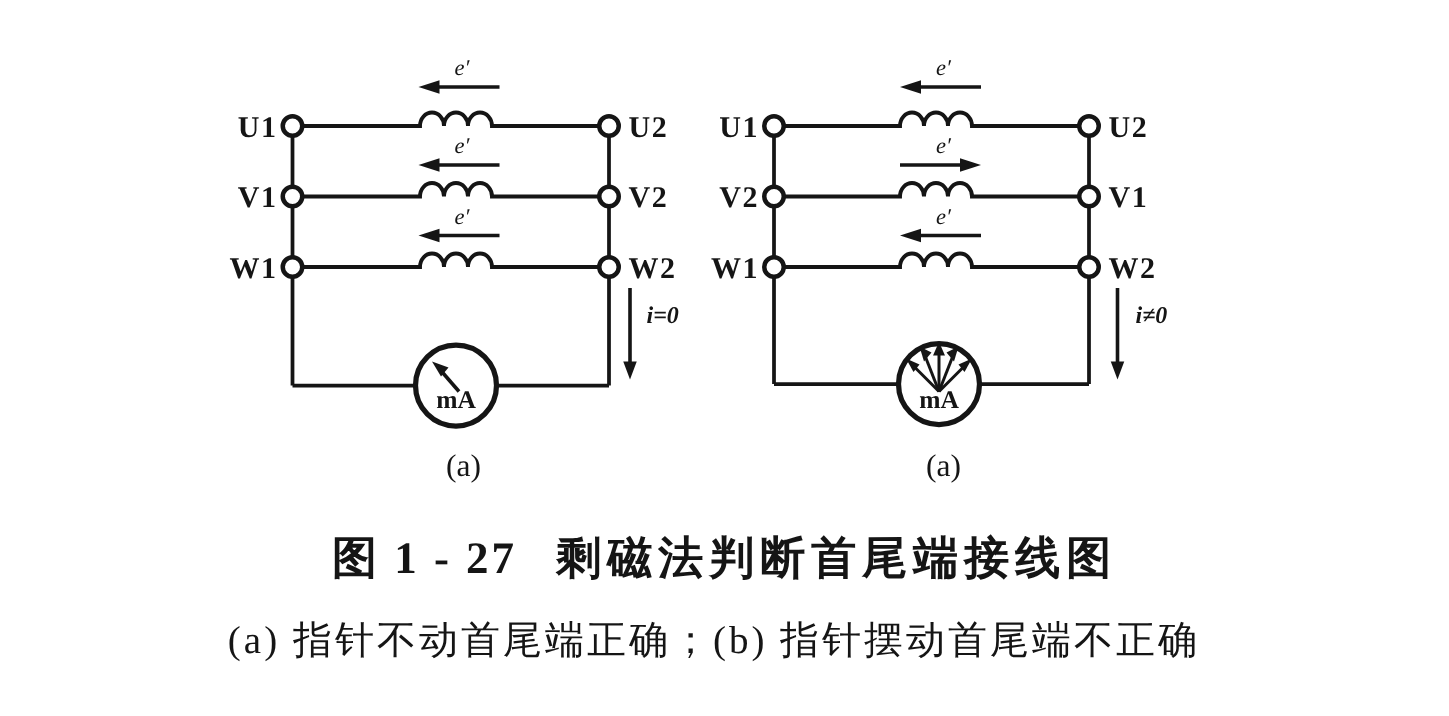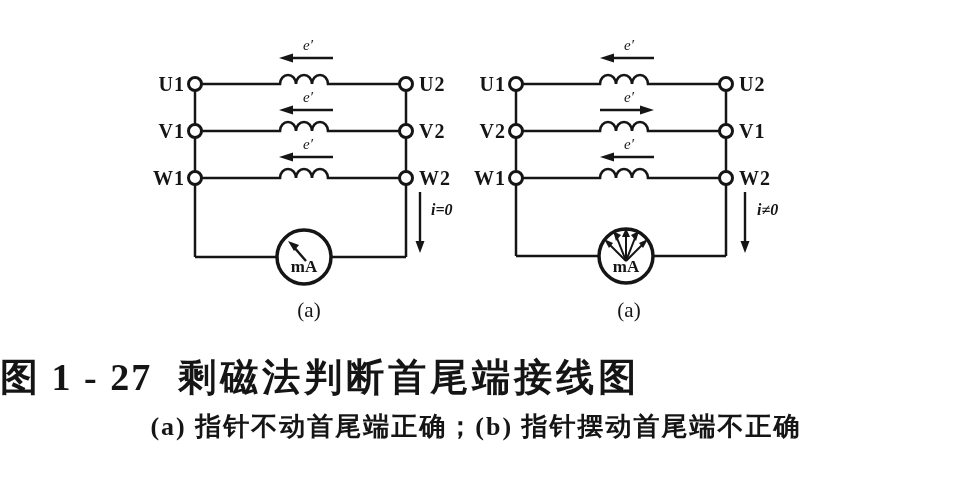--- a/index.html
+++ b/index.html
@@ -18,28 +18,28 @@
   .needle{stroke:#151515;stroke-width:2.4;fill:none;}
   .fanneedle{stroke:#151515;stroke-width:2;fill:none;}
   .ah{fill:#151515;stroke:none;}
   .arrowline{stroke:#151515;stroke-width:2.4;fill:none;}
   .t-term{font-size:20px;font-weight:600;letter-spacing:1px;}
   .t-emf{font-size:15px;font-style:italic;}
   .t-cur{font-size:16px;font-style:italic;font-weight:600;}
   .t-ma{font-size:17px;font-weight:600;}
   .t-sub{font-size:21px;}
   .caption{
-    position:absolute;top:352px;left:0;width:966px;
-    font-size:38px;font-weight:bold;white-space:nowrap;
+    position:absolute;top:352px;left:0;width:966px;text-align:center;
+    font-size:30px;font-weight:bold;white-space:nowrap;
   }
   .caption .fignum{letter-spacing:2px;margin-right:26px;}
   .caption .title{letter-spacing:4px;}
   .subcaption{
     position:absolute;top:409px;left:0;width:952px;text-align:center;
-    font-size:26px;font-weight:bold;letter-spacing:2px;white-space:nowrap;
+    font-size:26px;font-weight:normal;letter-spacing:2px;white-space:nowrap;
   }
 </style>
 </head>
 <body>
 
 <div class="stage">
 
   <svg style="left:140px;top:25px;width:335px;height:300px" viewBox="140 25 335 300">
 
     <path class="bus" d="M195 84 V257"></path>

